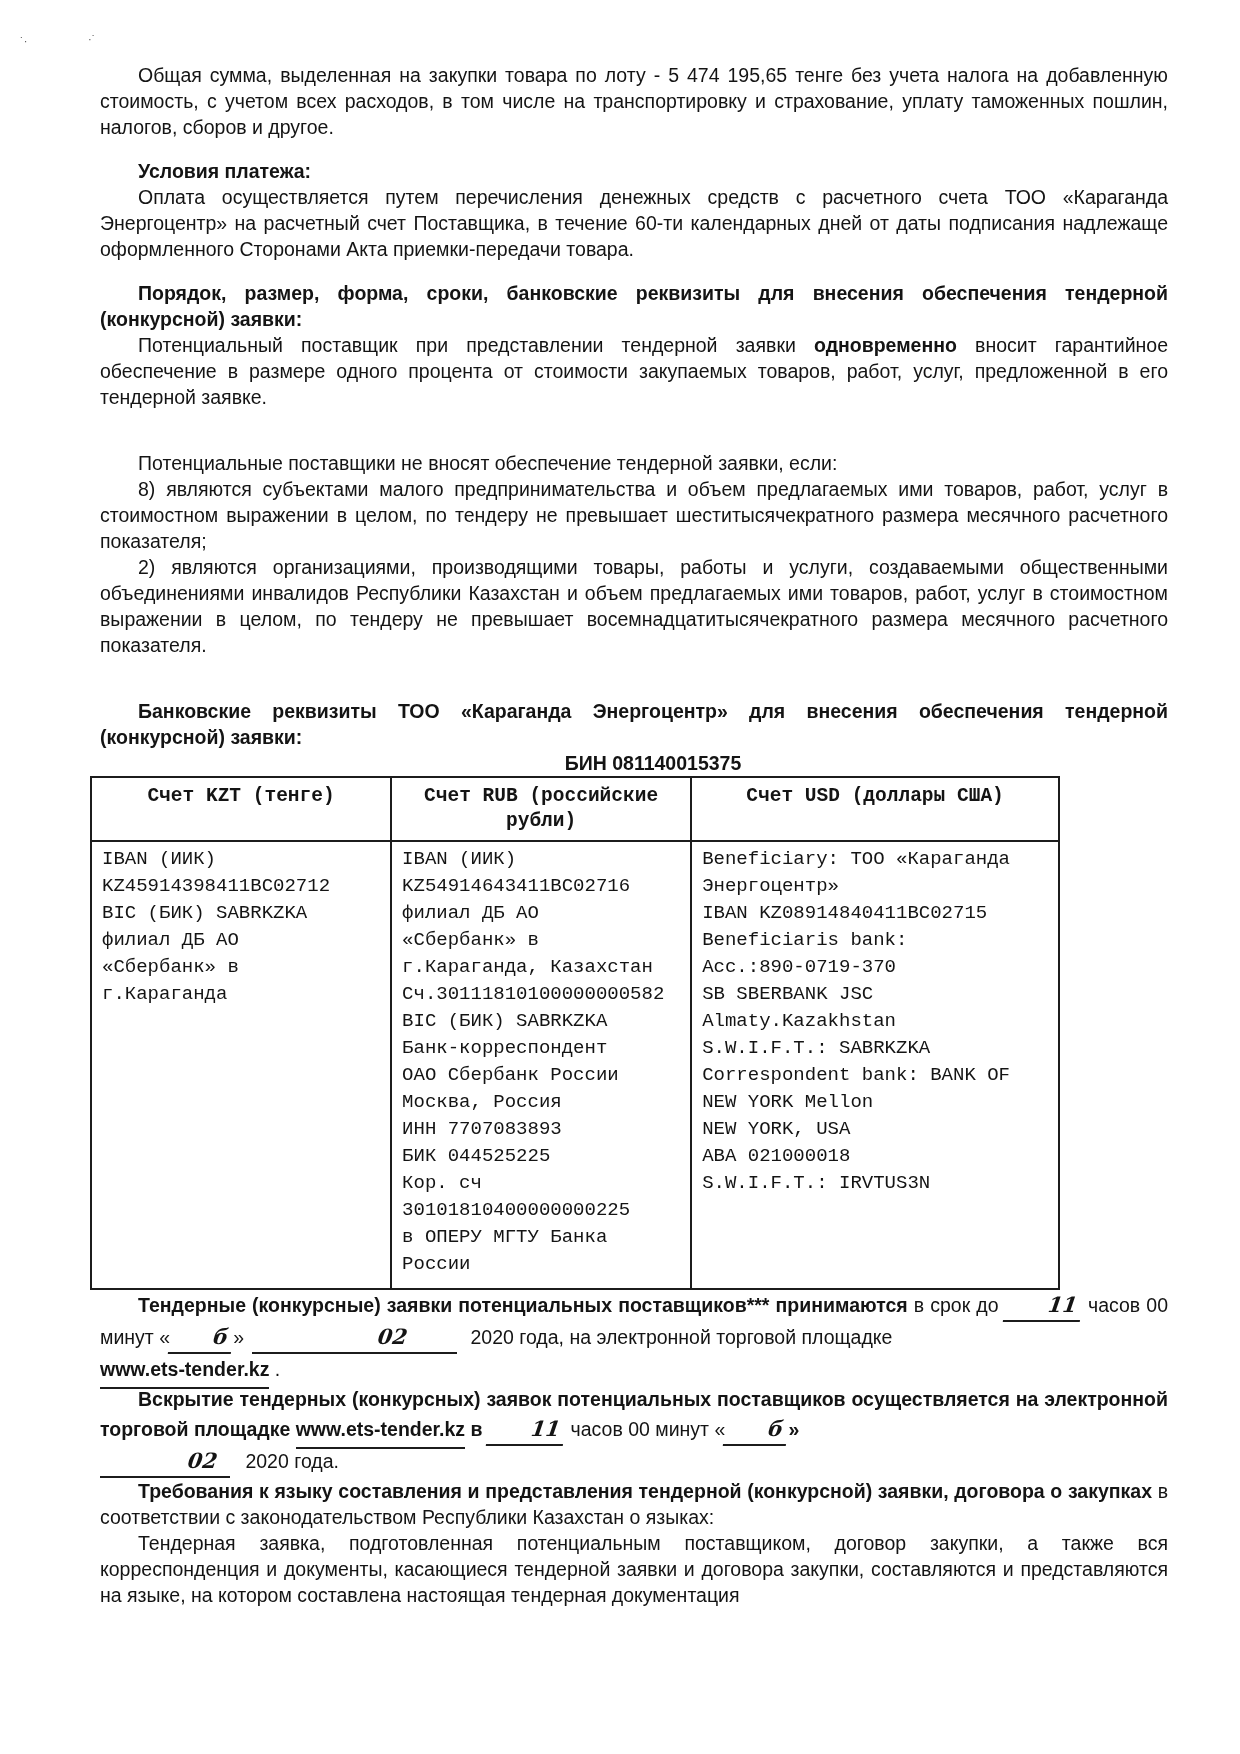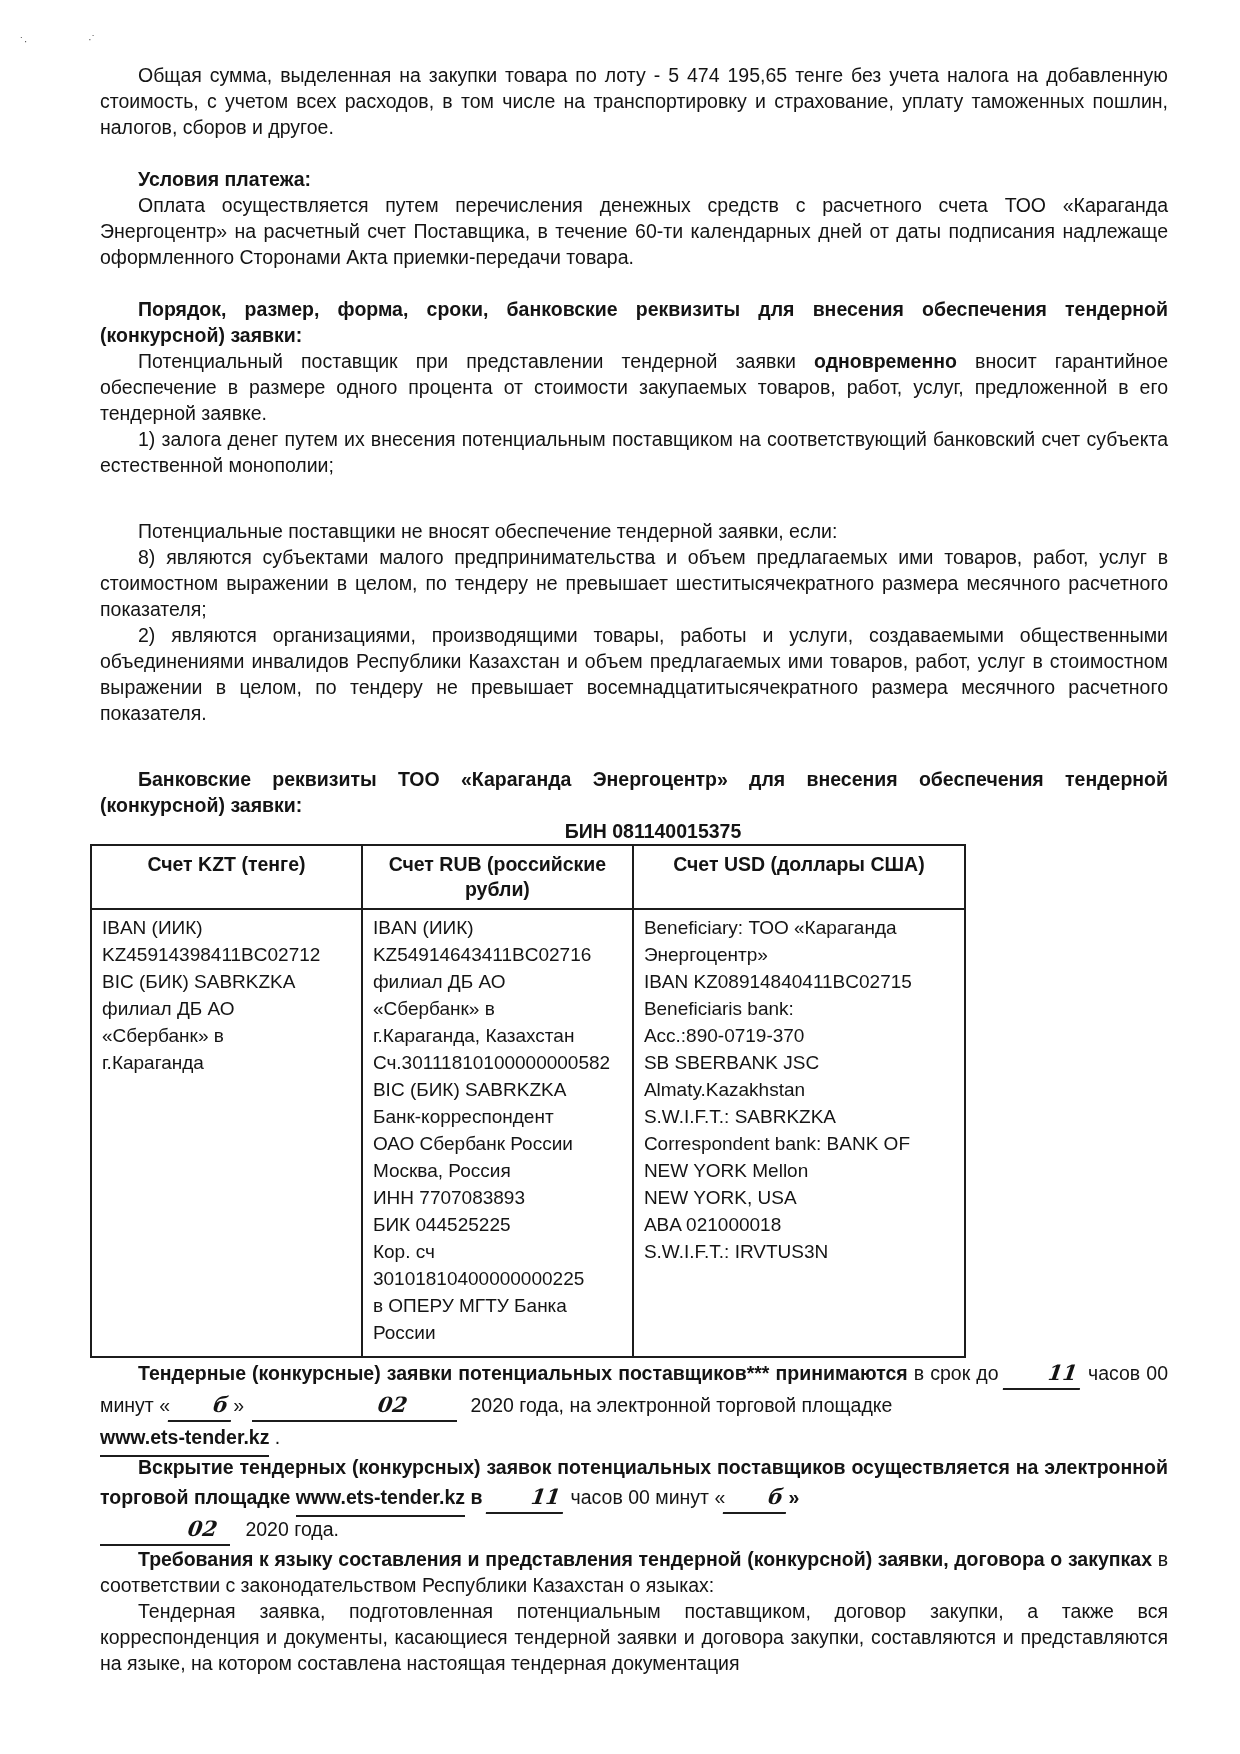--- a/index.html
+++ b/index.html
@@ -12,34 +12,35 @@
   }
   .page{
     position:absolute;top:62px;left:100px;right:72px;
   }
   .para{
     font-size:19.5px;line-height:26px;
     text-align:justify;text-indent:38px;
     margin:0;
   }
   .b{font-weight:bold;}
-  .gap-sm{margin-top:26px;}
+  .gap-sm{margin-top:18px;}
   .gap-md{margin-top:40px;}
   .gap-lg{margin-top:78px;}
   .artifact{
     position:absolute;width:8px;height:6px;color:#555;font-size:11px;line-height:6px;
   }
   .bin-line{
     font-size:19.5px;line-height:26px;font-weight:bold;text-indent:38px;margin:0;text-align:center;
   }
   table.bank{
     border-collapse:collapse;
-    width:876px;
+    width:970px;
     margin-left:-10px;
     table-layout:fixed;
+    font-family:Liberation Mono, monospace;
   }
   table.bank th, table.bank td{
     border:2px solid #1c1c1c;
     vertical-align:top;
     padding:4px 28px 10px 10px;
   }
   table.bank th{
     font-size:19.5px;line-height:25px;font-weight:bold;text-align:center;
     padding:6px 8px;
   }
@@ -92,21 +93,20 @@
 
 <div class="page">
 
   <p class="para">Общая сумма, выделенная на закупки товара по лоту  - 5 474 195,65 тенге без учета налога на добавленную стоимость, с учетом всех расходов, в том числе на транспортировку и страхование, уплату таможенных пошлин, налогов, сборов и другое.</p>
 
   <p class="para b gap-sm">Условия платежа:</p>
   <p class="para">Оплата осуществляется путем перечисления денежных средств с расчетного счета ТОО «Караганда Энергоцентр» на расчетный счет Поставщика, в течение 60-ти календарных дней от даты подписания надлежаще оформленного Сторонами Акта приемки-передачи товара.</p>
 
   <p class="para b gap-sm">Порядок, размер, форма, сроки, банковские реквизиты для внесения обеспечения тендерной (конкурсной) заявки:</p>
   <p class="para"><span>Потенциальный поставщик при представлении тендерной заявки </span><span class="b">одновременно</span><span> вносит гарантийное обеспечение в размере одного процента от стоимости закупаемых товаров, работ, услуг, предложенной в его тендерной заявке.</span></p>
-  <p class="para">1) залога денег путем их внесения потенциальным поставщиком на соответствующий банковский счет субъекта естественной монополии;</p>
 
   <p class="para gap-md">Потенциальные поставщики не вносят обеспечение тендерной заявки, если:</p>
   <p class="para">8) являются субъектами малого предпринимательства и объем предлагаемых ими товаров, работ, услуг в стоимостном выражении в целом, по тендеру не превышает шеститысячекратного размера месячного расчетного показателя;</p>
   <p class="para">2) являются организациями, производящими товары, работы и услуги, создаваемыми общественными объединениями инвалидов Республики Казахстан и объем предлагаемых ими товаров, работ, услуг в стоимостном выражении в целом, по тендеру не превышает восемнадцатитысячекратного размера месячного расчетного показателя.</p>
 
   <p class="para b gap-md">Банковские реквизиты ТОО «Караганда Энергоцентр» для внесения обеспечения тендерной (конкурсной) заявки:</p>
   <p class="bin-line">БИН 081140015375</p>
 
   <table class="bank">
     <colgroup>

